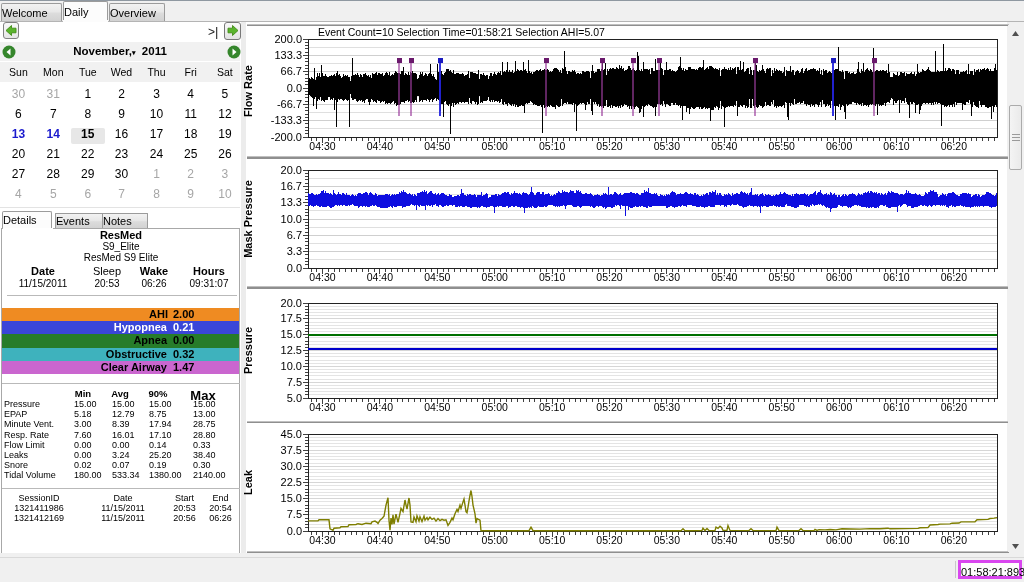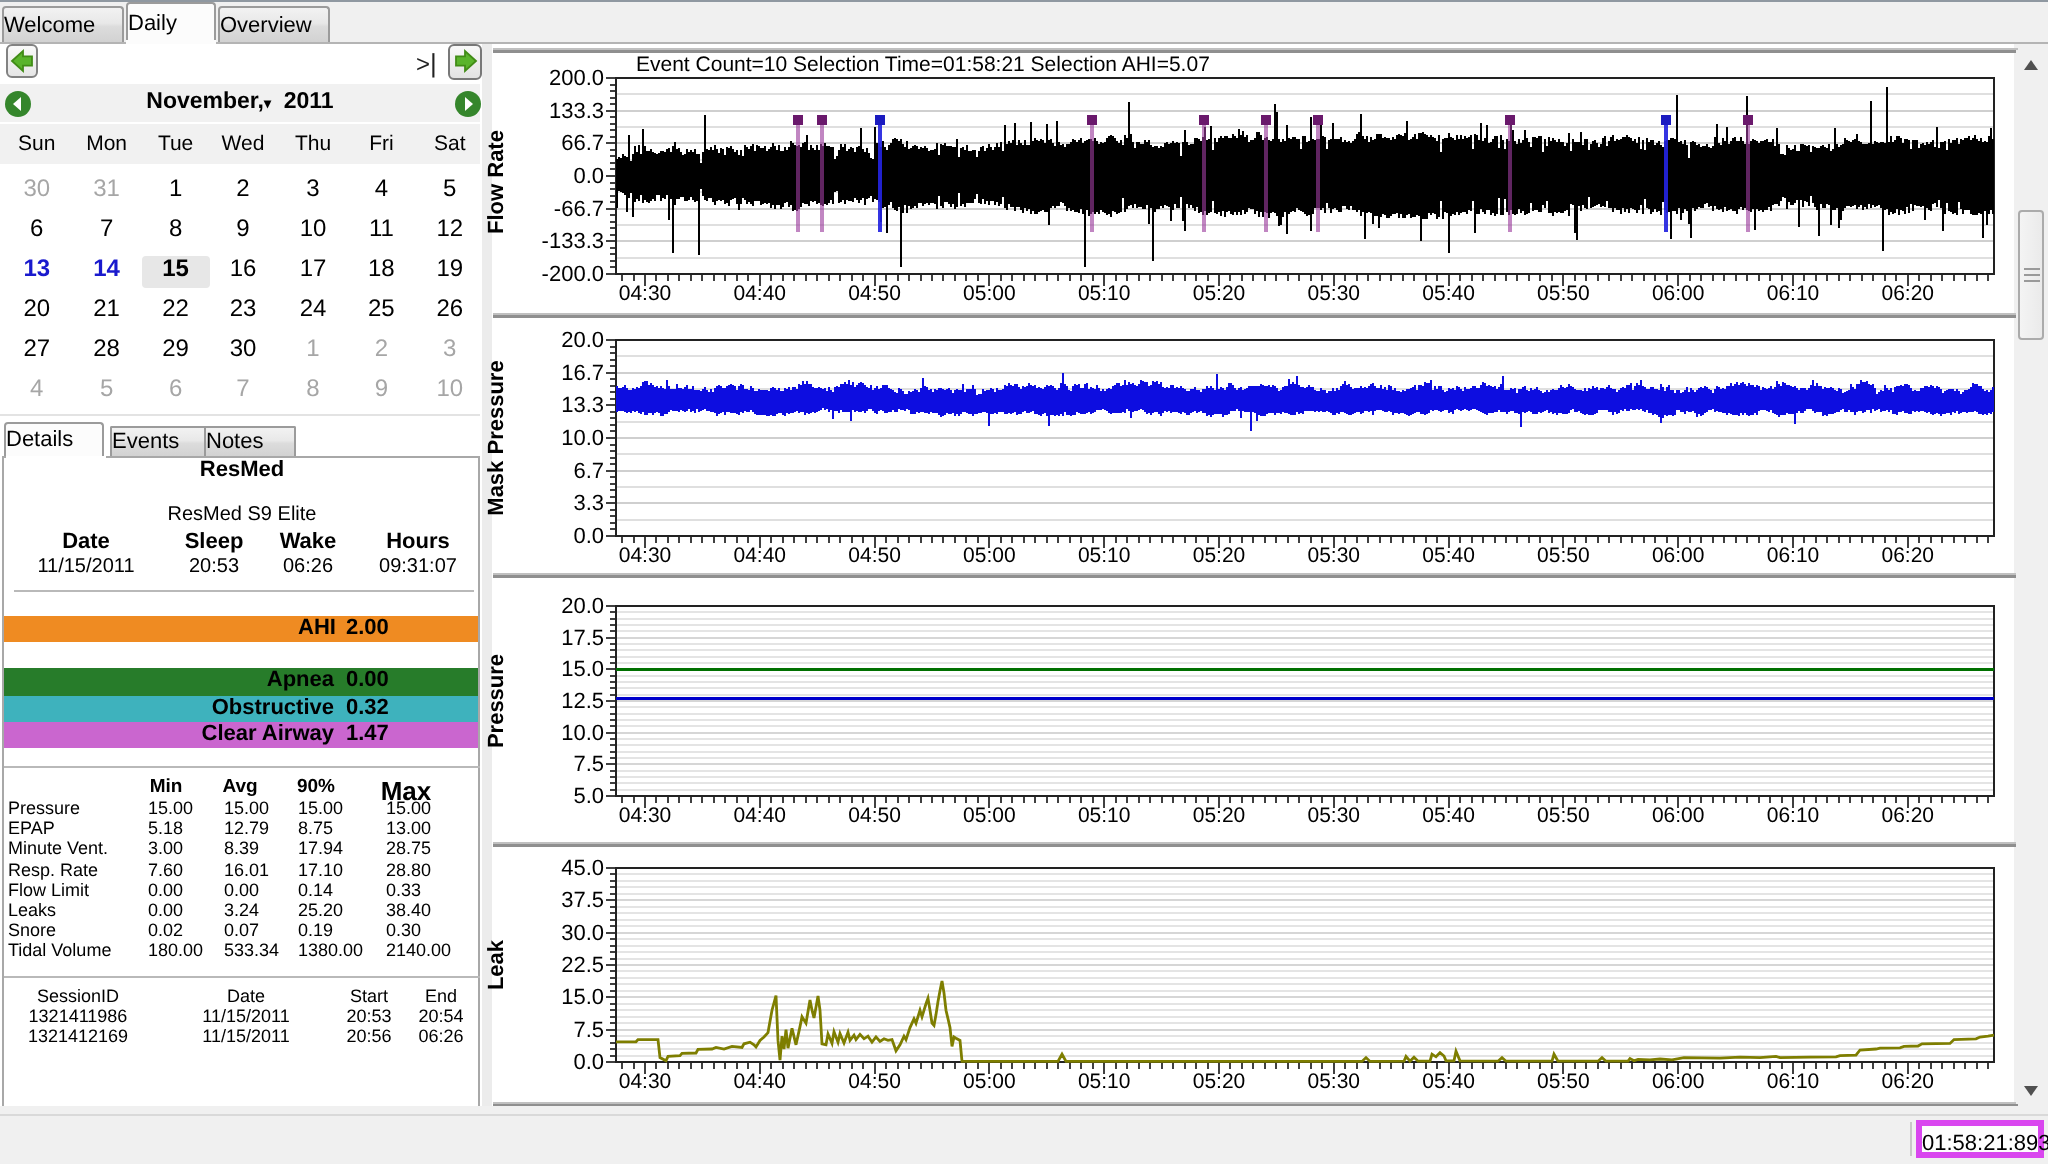--- a/index.html
+++ b/index.html
@@ -110,34 +110,39 @@
   <div class="abs" style="left:0;top:206.5px;width:240px;height:1px;background:#e3e3e3;"></div>
 
   <div class="tab" style="left:55px;top:213px;width:48px;height:15px;line-height:15px;border-radius:1px 0 0 0;">Events</div>
   <div class="tab" style="left:103px;top:213px;width:45px;height:15px;line-height:15px;border-left:none;border-radius:0 1px 0 0;">Notes</div>
   <div class="tab active" style="left:2px;top:211px;width:50px;height:17px;line-height:17px;">Details</div>
 
   <div class="abs" style="left:0.5px;top:227.5px;width:239px;height:327.5px;border:1px solid #a8a8a8;background:#fff;"></div>
   <div class="abs" style="left:2.5px;top:227.5px;width:50px;height:2px;background:#fff;"></div>
 
   <div class="abs" style="left:0;top:229px;width:242px;text-align:center;font-size:11px;font-weight:bold;">ResMed</div>
+  <div class="abs" style="left:0;top:241px;width:242px;text-align:center;font-size:10px;">S9_Elite</div>
   <div class="abs" style="left:0;top:251.5px;width:242px;text-align:center;font-size:10px;">ResMed S9 Elite</div>
   <div class="abs" style="left:13px;top:265px;width:60px;text-align:center;font-size:11px;font-weight:bold;">Date</div>
-  <div class="abs" style="left:77px;top:265px;width:60px;text-align:center;font-size:11px;font-weight:bold;">Sleep</div>
+  <div class="abs" style="left:77px;top:265px;width:60px;text-align:center;font-size:11px;font-weight:normal;">Sleep</div>
   <div class="abs" style="left:124px;top:265px;width:60px;text-align:center;font-size:11px;font-weight:bold;">Wake</div>
   <div class="abs" style="left:179px;top:265px;width:60px;text-align:center;font-size:11px;font-weight:bold;">Hours</div>
   <div class="abs" style="left:13px;top:278px;width:60px;text-align:center;font-size:10px;">11/15/2011</div>
   <div class="abs" style="left:77px;top:278px;width:60px;text-align:center;font-size:10px;">20:53</div>
   <div class="abs" style="left:124px;top:278px;width:60px;text-align:center;font-size:10px;">06:26</div>
   <div class="abs" style="left:179px;top:278px;width:60px;text-align:center;font-size:10px;">09:31:07</div>
   <div class="abs" style="left:7px;top:295px;width:230px;height:1px;background:#b9b9b9;"></div>
 
   <div class="bar" style="top:308px;background:#ef8b22;">
       <span class="lab" style="right:71px;">AHI</span>
       <span class="val">2.00</span>
+    </div>
+  <div class="bar" style="top:321.2px;background:#3a46d8;color:#fff;">
+      <span class="lab">Hypopnea</span>
+      <span class="val">0.21</span>
     </div>
   <div class="bar" style="top:334.4px;background:#277c2a;">
       <span class="lab">Apnea</span>
       <span class="val">0.00</span>
     </div>
   <div class="bar" style="top:347.6px;background:#3eb2bd;">
       <span class="lab">Obstructive</span>
       <span class="val">0.32</span>
     </div>
   <div class="bar" style="top:360.8px;background:#ca66cf;">

